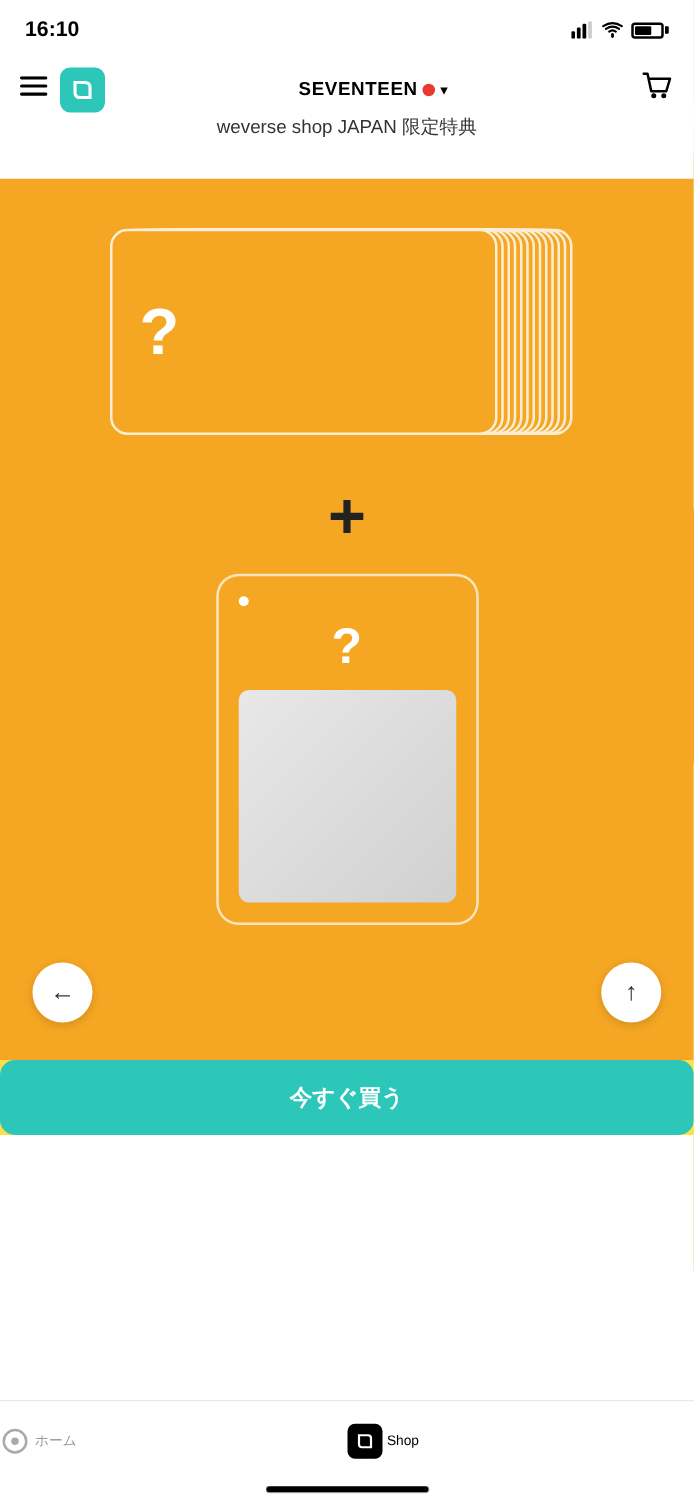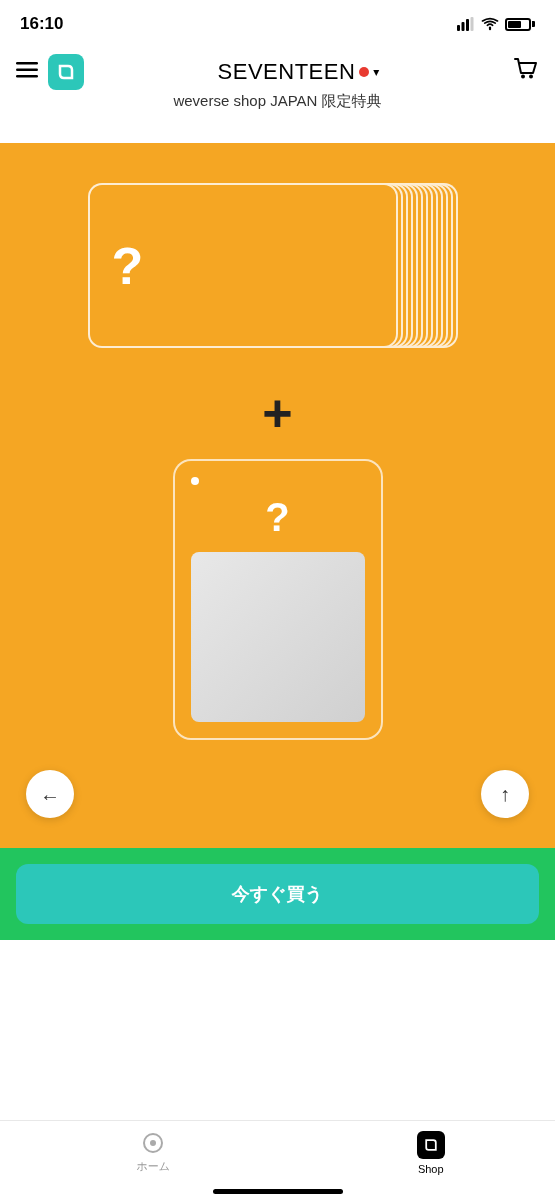--- a/index.html
+++ b/index.html
@@ -71,22 +71,22 @@
       font-weight: bold;
     }
 
     .header-title {
       display: flex;
       align-items: center;
       gap: 4px;
     }
 
     .header-title-text {
-      font-size: 22px;
-      font-weight: 400;
+      font-size: 15px;
+      font-weight: 700;
       color: #000;
       letter-spacing: 0.5px;
     }
 
     .flag-dot {
       width: 10px;
       height: 10px;
       background: #e83a30;
       border-radius: 50%;
       display: inline-block;
@@ -193,22 +193,21 @@
       align-items: center;
       justify-content: center;
       font-size: 20px;
       color: #333;
       cursor: pointer;
       box-shadow: 0 2px 8px rgba(0,0,0,0.15);
     }
 
     
     .buy-button-section {
-      padding: 16px;
-      background: #22c55e;
+      background: #fde047;
     }
 
     .buy-button {
       width: 100%;
       background: #2cc7b9;
       border: none;
       border-radius: 12px;
       padding: 18px;
       font-size: 18px;
       font-weight: 600;
@@ -227,26 +226,24 @@
       border-top: 1px solid #e8e8e8;
       display: flex;
       justify-content: space-around;
       align-items: center;
       padding: 8px 0 24px;
       height: 80px;
     }
 
     .nav-item {
       display: flex;
-      flex-direction: column;
       align-items: center;
       gap: 4px;
       cursor: pointer;
       flex: 1;
-      margin-left: 29px;
     }
 
     .nav-item-label {
       font-size: 11px;
       color: #999;
     }
 
     .nav-item-label.active {
       color: #000;
       font-weight: 400;

